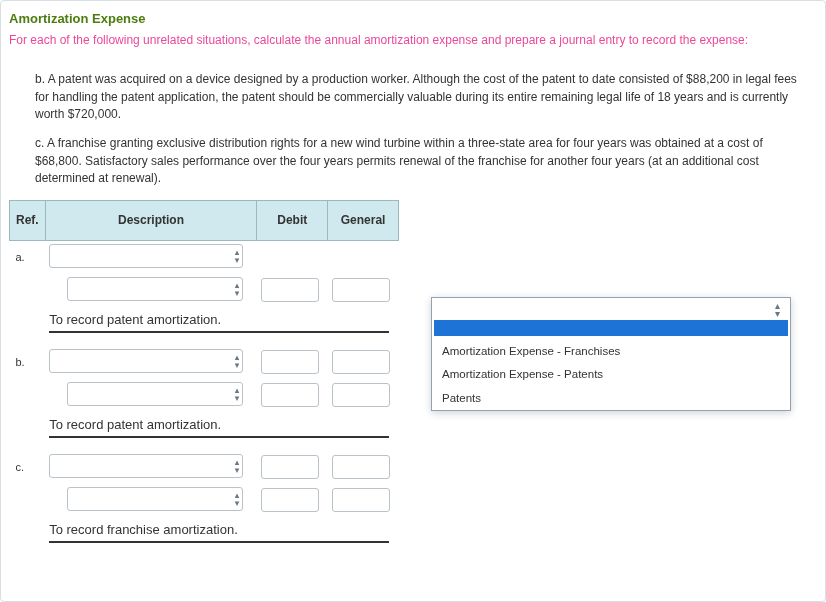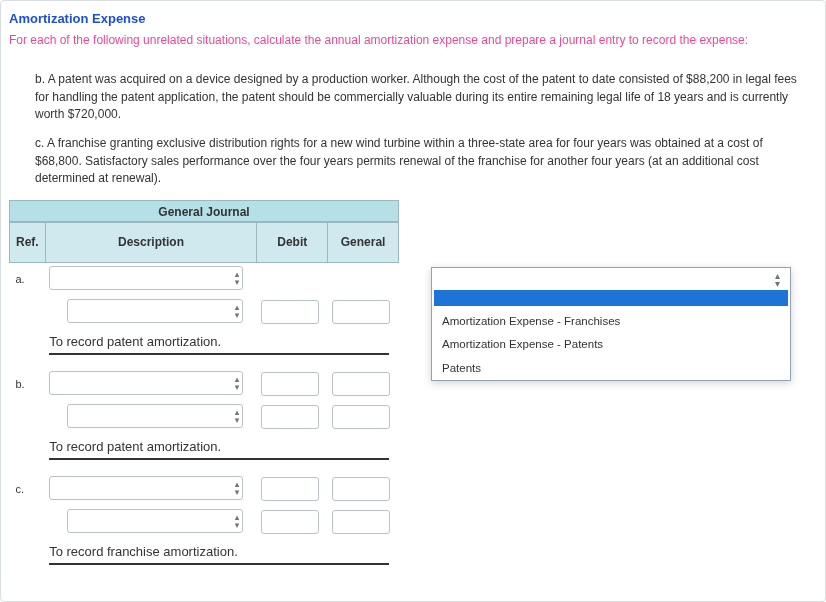--- a/index.html
+++ b/index.html
@@ -9,21 +9,21 @@
     color: #333;
     background: #fff;
     width: 826px;
     height: 602px;
     overflow: hidden;
     position: relative;
     border: 1px solid #d8dee3;
     border-radius: 4px;
   }
   .content { padding: 10px 14px 6px 8px; }
-  .title { font-weight: 600; font-size: 13px; color: #1d4ed8; margin-bottom: 6px; }
+  .title { font-weight: 600; font-size: 13px; color: #4d7c0f; margin-bottom: 6px; }
   .instr { font-size: 12px; color: #ec4899; margin-bottom: 23px; line-height: 1.35; }
   .sub { margin-left: 26px; margin-bottom: 12px; line-height: 1.45; }
   .journal-area { margin-top: 4px; }
   .gj-header {
     background: #b5e0e8;
     text-align: center;
     font-weight: 600;
     height: 22px;
     line-height: 22px;
     border: 1px solid #9bb8bf;
@@ -83,21 +83,21 @@
   .memo {
     border-bottom: 2px solid #333;
     width: 340px;
     margin: 2px 0 10px 0;
     padding-bottom: 4px;
     font-size: 13px;
   }
   .dropdown-pop {
     position: absolute;
     left: 430px;
-    top: 266px;
+    top: 296px;
     width: 360px;
     background: #fff;
     border: 1px solid #8fa3b3;
     box-shadow: 0 2px 8px rgba(0,0,0,.18);
     font-size: 11.5px;
   }
   .dd-head {
     position: relative;
     height: 22px;
   }
@@ -120,21 +120,20 @@
 </head>
 <body>
 
 <div class="content">
   <div class="title">Amortization Expense</div>
   <div class="instr">For each of the following unrelated situations, calculate the annual amortization expense and prepare a journal entry to record the expense:</div>
   <div class="sub">b. A patent was acquired on a device designed by a production worker. Although the cost of the patent to date consisted of $88,200 in legal fees for handling the patent application, the patent should be commercially valuable during its entire remaining legal life of 18 years and is currently worth $720,000.</div>
   <div class="sub">c. A franchise granting exclusive distribution rights for a new wind turbine within a three-state area for four years was obtained at a cost of $68,800. Satisfactory sales performance over the four years permits renewal of the franchise for another four years (at an additional cost determined at renewal).</div>
 
   <div class="journal-area">
-    <div class="gj-header">General Journal</div>
     <table class="journal">
       <tbody>
           <tr>
         <th class="ref">Ref.</th>
         <th class="desc">Description</th>
         <th class="deb">Debit</th>
         <th class="cred">General</th>
       </tr>
 
       <tr>

